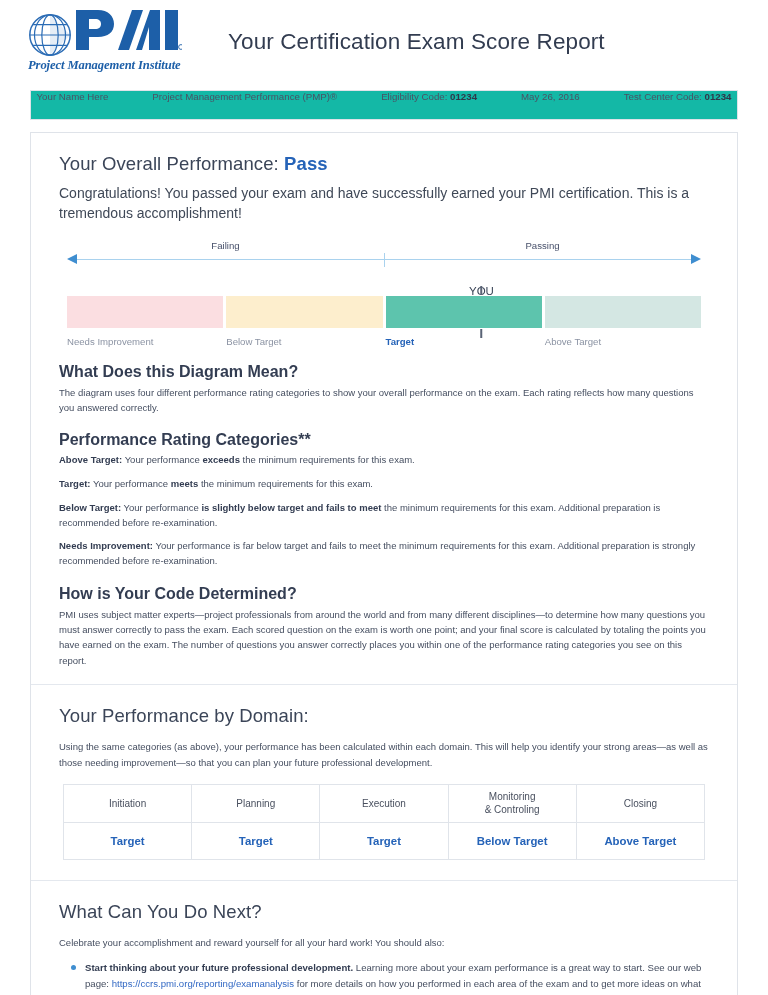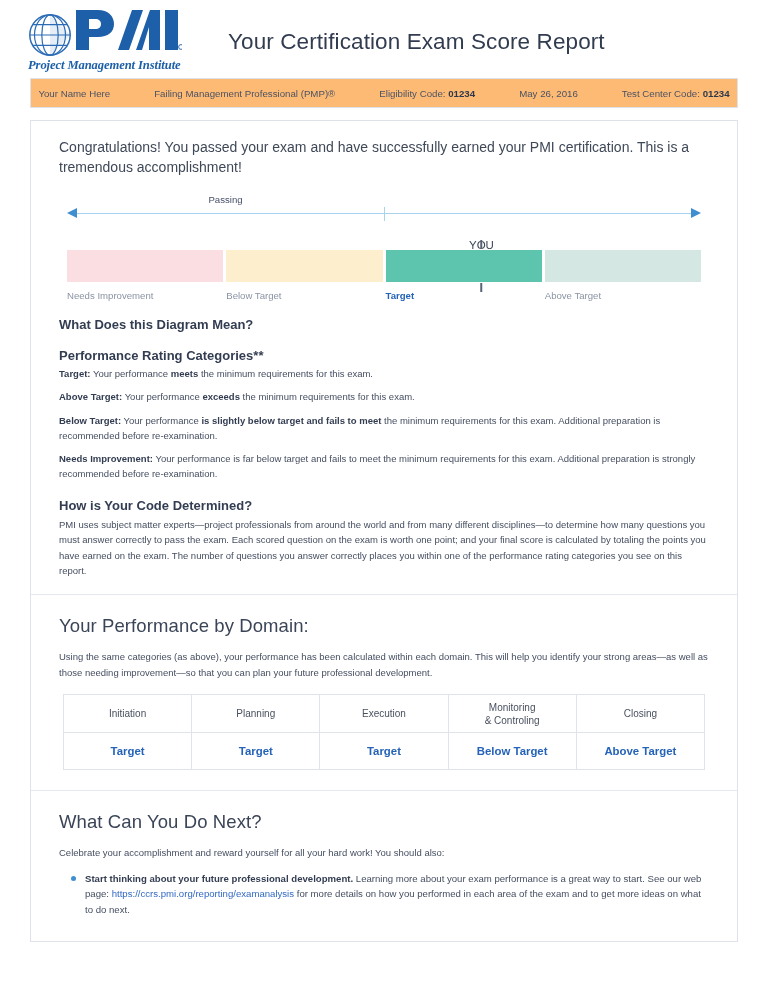--- a/index.html
+++ b/index.html
@@ -36,27 +36,26 @@
     font-size: 22.5px;
     color: #323c50;
     font-weight: 400;
     margin-left: 40px;
     letter-spacing: 0.1px;
     white-space: nowrap;
   }
 
   
   .infobar {
-    margin: 0 30px;
+    margin: 12px 30px;
     border: 1px solid #dfe3e9;
     height: 30px;
     display: flex;
-    align-items: center;
     justify-content: center;
-    background: #fdba74;
+    background: #14b8a6;
   }
   .infobar .cell {
     font-size: 9.7px;
     color: #4a5264;
     padding: 0 22px;
     white-space: nowrap;
   }
   .infobar .cell b { color: #2f384a; font-weight: bold; }
   .infobar .sep { width: 1px; height: 14px; background: #d6dae2; }
 
@@ -103,21 +102,21 @@
   .you-tick-bot {
     position: absolute; width: 1.5px; height: 9px; background: #5a6375;
     top: 33px; transform: translateX(-50%);
   }
   .bar-names { display: flex; gap: 3px; margin-top: 8px; position: relative; }
   .bar-name { flex: 1 1 0; font-size: 9.6px; color: #8b93a3; }
   .bar-name.current { color: #2563b8; font-weight: bold; }
 
   
   h2.sub {
-    font-size: 13px; font-weight: bold; color: #333d52;
+    font-size: 16px; font-weight: bold; color: #333d52;
     margin: 16px 0 4px 0;
   }
   p.body {
     font-size: 9.5px; color: #454e60; line-height: 1.62; margin: 0 0 2px 0;
   }
   p.cat { font-size: 9.5px; color: #454e60; line-height: 1.55; margin: 0 0 9px 0; }
   p.cat b { color: #333d52; font-weight: bold; }
   p.note { font-size: 8.7px; color: #545c6d; line-height: 1.62; margin: 10px 0 2px 0; }
 
   h1.big.dom { margin-top: 4px; margin-bottom: 12px; }
@@ -180,36 +179,41 @@
         </span>
       </div>
       <div class="logo-tagline">Project Management Institute</div>
     </div>
     <div class="report-title">Your Certification Exam Score Report</div>
   </div>
 
   <div class="infobar">
     <div class="cell">Your Name Here</div>
     <div class="sep"></div>
-    <div class="cell">Failing Management Professional (PMP)®</div>
+    <div class="cell">Project Management Performance (PMP)®</div>
     <div class="sep"></div>
     <div class="cell"><span>Eligibility Code:</span> <b>01234</b></div>
     <div class="sep"></div>
     <div class="cell">May 26, 2016</div>
     <div class="sep"></div>
     <div class="cell"><span>Test Center Code:</span> <b>01234</b></div>
   </div>
 
   <div class="card">
 
     <div class="sect">
+      <h1 class="big">
+        <span>Your Overall Performance:</span>
+        <span class="pass">Pass</span>
+      </h1>
       <p class="lead">Congratulations! You passed your exam and have successfully earned your PMI certification. This is a tremendous accomplishment!</p>
 
       <div class="diagram">
         <div class="dia-labels">
+          <div class="fl">Failing</div>
           <div class="fl">Passing</div>
         </div>
         <div class="axis">
           <div class="axis-line"></div>
           <div class="axis-arrow left"></div>
           <div class="axis-arrow right"></div>
           <div class="axis-tick"></div>
         </div>
         <div class="you-row">
           <div class="you-label" id="youLabel" style="left: 65.375%;">YOU</div>
@@ -224,25 +228,26 @@
           </div>
         <div class="bar-names" id="barNames">
             <div class="bar-name">Needs Improvement</div>
             <div class="bar-name">Below Target</div>
             <div class="bar-name current">Target</div>
             <div class="bar-name">Above Target</div>
           </div>
       </div>
 
       <h2 class="sub">What Does this Diagram Mean?</h2>
+      <p class="body">The diagram uses four different performance rating categories to show your overall performance on the exam. Each rating reflects how many questions you answered correctly.</p>
 
       <h2 class="sub">Performance Rating Categories**</h2>
       <div id="catList">
+          <p class="cat"><b>Above Target:</b> Your performance <b>exceeds</b> the minimum requirements for this exam.</p>
           <p class="cat"><b>Target:</b> Your performance <b>meets</b> the minimum requirements for this exam.</p>
-          <p class="cat"><b>Above Target:</b> Your performance <b>exceeds</b> the minimum requirements for this exam.</p>
           <p class="cat"><b>Below Target:</b> Your performance <b>is slightly below target and fails to meet</b> the minimum requirements for this exam. Additional preparation is recommended before re-examination.</p>
           <p class="cat"><b>Needs Improvement:</b> Your performance is far below target and fails to meet the minimum requirements for this exam. Additional preparation is strongly recommended before re-examination.</p>
         </div>
 
       <h2 class="sub">How is Your Code Determined?</h2>
       <p class="body">PMI uses subject matter experts—project professionals from around the world and from many different disciplines—to determine how many questions you must answer correctly to pass the exam. Each scored question on the exam is worth one point; and your final score is calculated by totaling the points you have earned on the exam. The number of questions you answer correctly places you within one of the performance rating categories you see on this report.</p>
     </div>
 
     <div class="sect">
       <h1 class="big dom">Your Performance by Domain:</h1>

